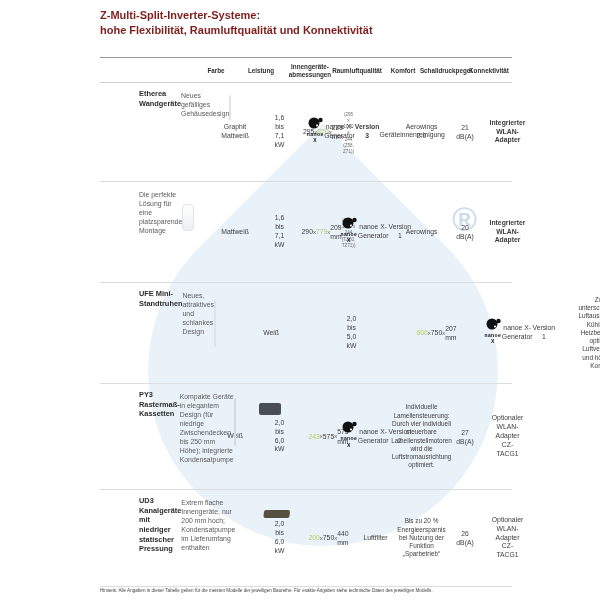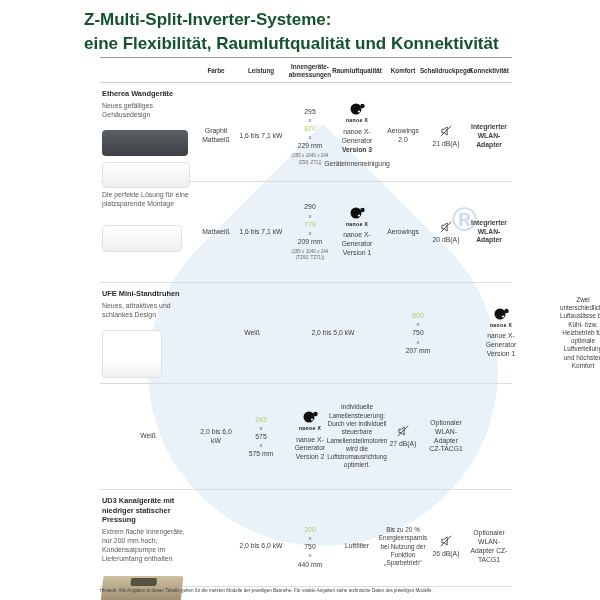--- a/index.html
+++ b/index.html
@@ -3,32 +3,32 @@
 <meta charset="utf-8">
 <style>
   html,body{margin:0;padding:0;}
   .page{position:relative;width:600px;height:600px;background:#ffffff;overflow:hidden;
         font-family:"Liberation Sans",sans-serif;color:#3c3c3c;}
   
   .wm-drop{position:absolute;left:148px;top:196px;width:350px;height:350px;
            background:#eaf2f9;border-radius:0 50% 50% 50%;transform:rotate(45deg);z-index:0;}
   .wm-r{position:absolute;left:452px;top:200px;z-index:0;font-size:34px;color:#cdddee;font-weight:bold;}
   
-  .title{position:absolute;left:84px;top:8px;margin:0;font-size:17px;line-height:1.4;
-         font-weight:bold;color:#14532d;z-index:2;}
+  .title{position:absolute;left:100px;top:8px;margin:0;font-size:11px;line-height:1.4;
+         font-weight:bold;color:#7f1d1d;z-index:2;}
   .rule{position:absolute;left:100px;width:412px;top:57px;border-top:1px solid #9a9a9a;z-index:2;}
   
   .table{position:absolute;left:100px;top:60px;width:412px;z-index:1;}
   .grid{display:grid;grid-template-columns:96px 40px 50px 48px 46px 46px 40px 46px;}
   .thead{height:22px;border-bottom:1px solid #cfcfcf;}
   .thead .hcell{display:flex;align-items:center;justify-content:center;text-align:center;
                 font-size:6.3px;font-weight:bold;color:#2f2f2f;line-height:1.25;padding:0 2px;}
   .trow{border-bottom:1px solid #dcdcdc;}
-  .cell{display:flex;flex-direction:column;align-items:center;justify-content:center;
-        text-align:center;font-size:6.8px;line-height:1.3;padding:2px;}
+  .cell{display:flex;align-items:center;justify-content:center;
+        text-align:center;font-size:6.8px;line-height:1.3;padding:2px;margin-left:37px;}
   .prodcell{align-items:flex-start;justify-content:flex-start;text-align:left;padding-top:6px;}
   .pname{font-size:7.4px;font-weight:bold;color:#2c2c2c;line-height:1.3;}
   .pdesc{font-size:6.9px;color:#5a5a5a;line-height:1.3;margin-top:3px;}
   .r1{height:98px;} .r2{height:100px;} .r3{height:100px;gap:36px;} .r4{height:105px;} .r5{height:96px;}
   .dims div{line-height:1.35;}
   .sep{font-size:6px;color:#666;}
   .green{color:#b5cb64;}
   .fn{font-size:4.6px;color:#6a6a6a;margin-top:3px;line-height:1.3;}
   .bold{font-weight:bold;}
   .airextra{margin-top:6px;}
@@ -61,21 +61,21 @@
 </head>
 <body>
 
 <div class="page">
 
   <div class="wm-drop"></div>
   <span class="wm-r">®</span>
 
   <h1 class="title">
     <span>Z-Multi-Split-Inverter-Systeme:</span><br>
-    <span>eine Flexibilität, Raumluftqualität und Konnektivität</span>
+    <span>hohe Flexibilität, Raumluftqualität und Konnektivität</span>
   </h1>
   <div class="rule"></div>
 
   <div class="table">
 
     <div class="grid thead">
       <div class="hcell"></div>
       <div class="hcell">Farbe</div>
       <div class="hcell">Leistung</div>
       <div class="hcell">Innengeräte-abmessungen</div>
@@ -196,20 +196,27 @@
         <svg class="mute" viewBox="0 0 24 24">
           <path d="M5 9v6h4l5 4V5L9 9H5z" fill="none" stroke="#3c3c3c" stroke-width="1.5"></path>
           <line x1="3" y1="21" x2="21" y2="3" stroke="#3c3c3c" stroke-width="1.5"></line>
         </svg>
         <div class="sndnum">22 dB(A)</div>
       </div>
       <div class="cell">Optionaler WLAN-Adapter CZ-TACG1</div>
     </div>
 
     <div class="grid trow r4">
+      <div class="cell prodcell">
+        <div class="pname">PY3 Rastermaß-Kassetten</div>
+        <div class="pdesc">Kompakte Geräte in elegantem Design (für niedrige Zwischendecken bis 250 mm Höhe); integrierte Kondensatpumpe</div>
+        <div class="img-cassette">
+          <div class="cassette-core"></div>
+        </div>
+      </div>
       <div class="cell">Weiß</div>
       <div class="cell">2,0 bis 6,0 kW</div>
       <div class="cell dims">
         <div class="green">243</div>
         <div class="sep">x</div>
         <div>575</div>
         <div class="sep">x</div>
         <div>575 mm</div>
       </div>
       <div class="cell">

